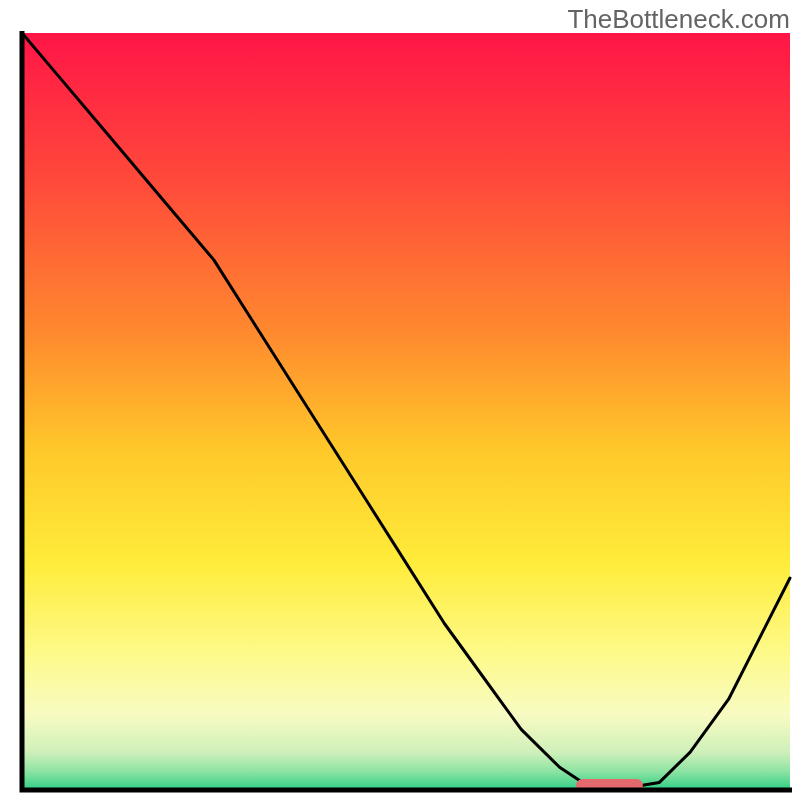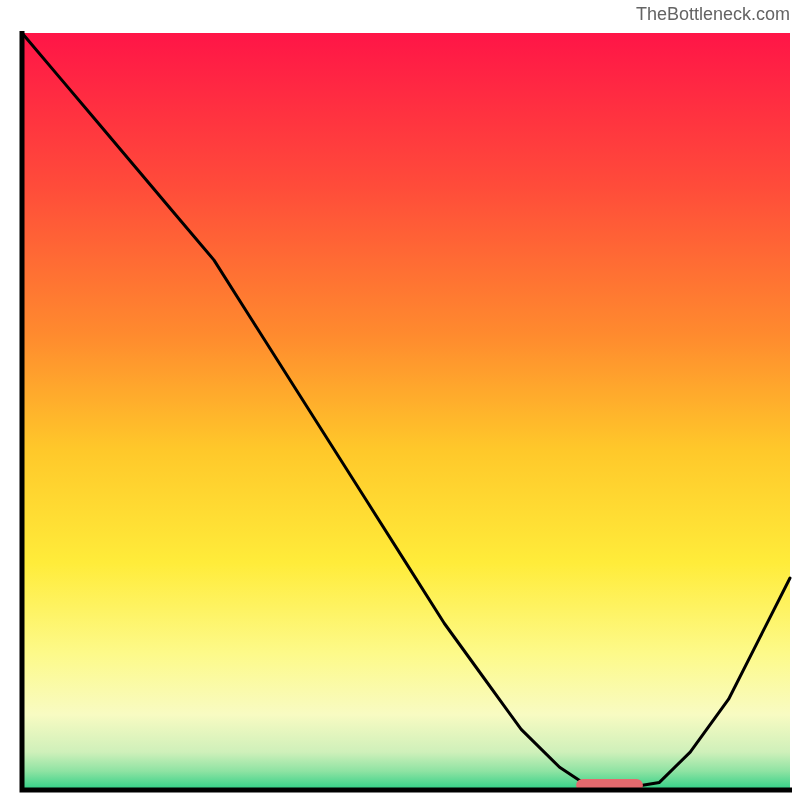--- a/index.html
+++ b/index.html
@@ -13,21 +13,21 @@
   .canvas {
     position: relative;
     width: 800px;
     height: 800px;
   }
   .watermark {
     position: absolute;
     top: 4px;
     right: 10px;
     color: #646464;
-    font-size: 18px;
+    font-size: 26px;
     font-weight: 400;
     letter-spacing: 0px;
     z-index: 4;
   }
   svg.plot {
     position: absolute;
     left: 0;
     top: 0;
     width: 800px;
     height: 800px;

